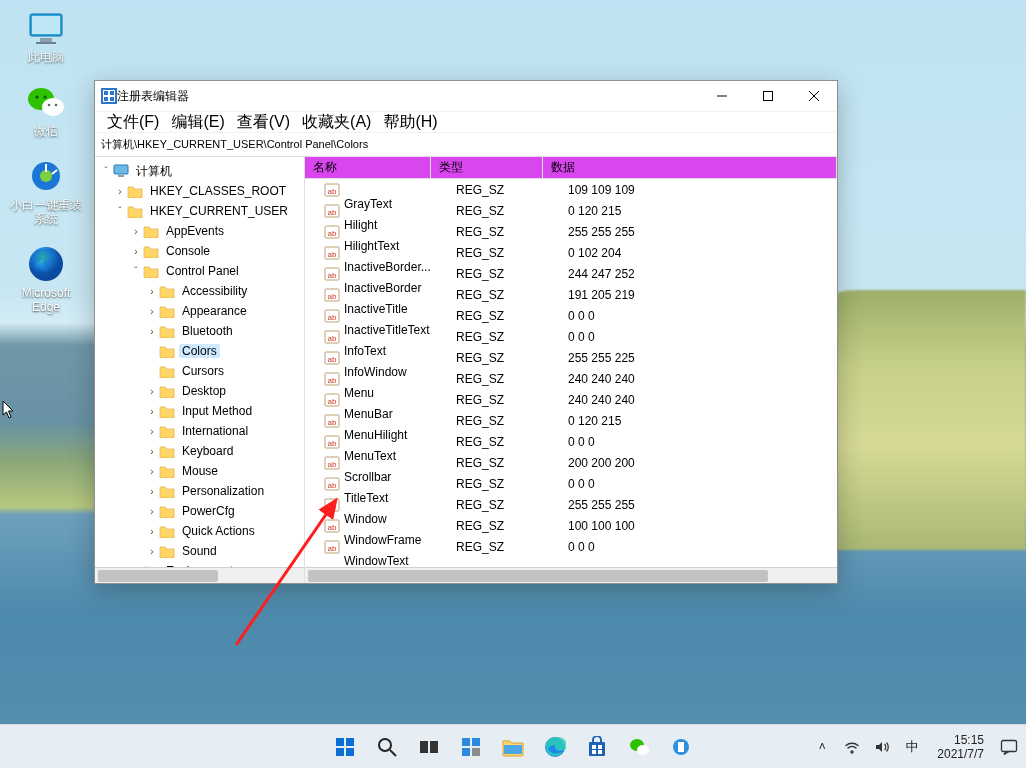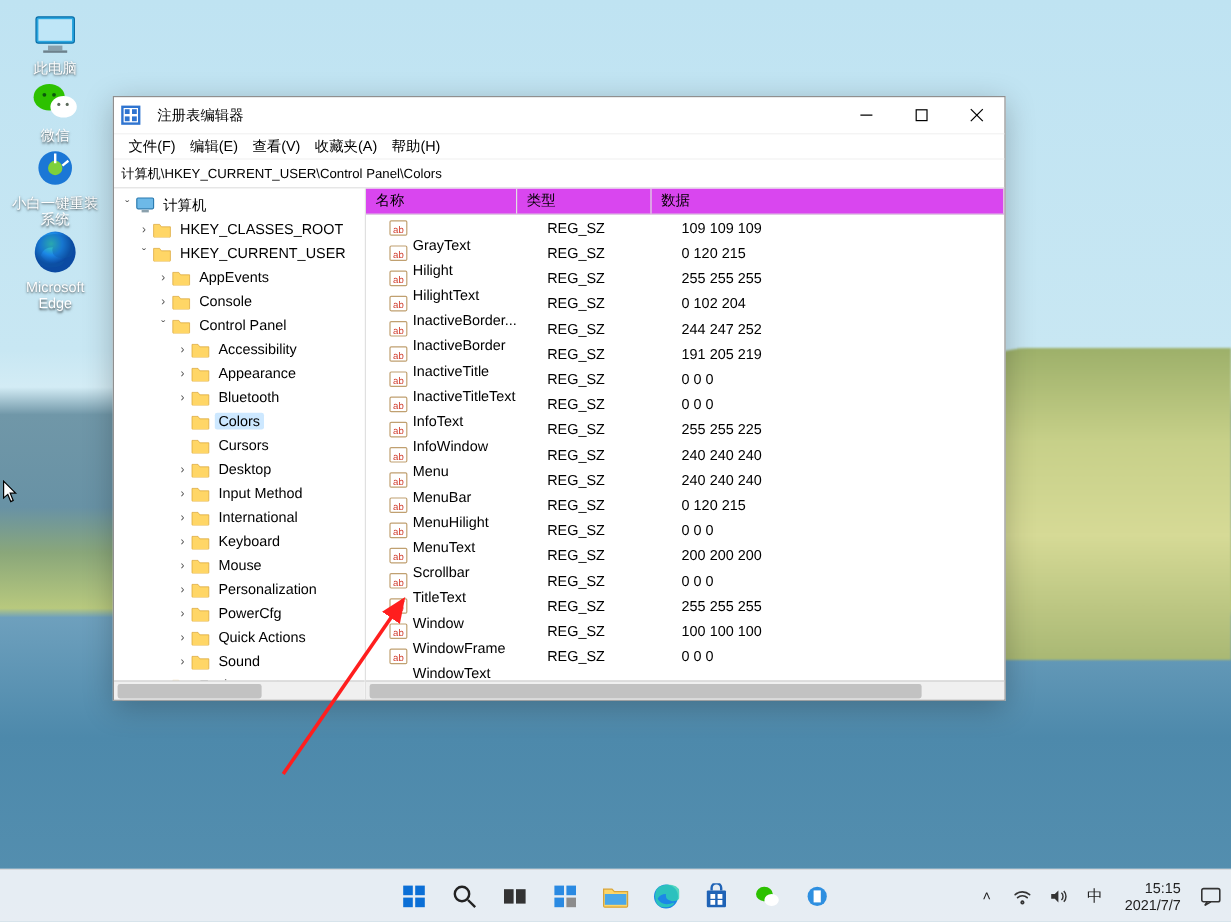--- a/index.html
+++ b/index.html
@@ -15,44 +15,44 @@
         #6ea0bd 67%, #4d89ab 80%, #5690b0 100%);
   }
   .grass-right {
     position:absolute; right:0; top:290px; width:260px; height:260px;
     background: linear-gradient(to bottom, #9db06a 0%, #c7d089 30%, #d6da96 60%, #a9b874 100%);
     border-top-left-radius: 90px 120px;
     filter: blur(1px);
   }
 
   
-  .desk-icons { position: absolute; top: 8px; left: 8px; display: flex; flex-direction: column; }
+  .desk-icons { position: absolute; top: 8px; left: 8px; display: flex; flex-direction: column; gap: 18px; }
   .desk-icon { width: 76px; display: flex; flex-direction: column; align-items: center; gap: 2px; color: #fff; font-size: 12px; text-shadow: 0 1px 2px rgba(0,0,0,.7); cursor: default; }
   .desk-icon .glyph { width: 44px; height: 40px; display:flex; align-items:center; justify-content:center; }
   .desk-icon span { text-align: center; line-height: 14px; }
 
   
   .fake-cursor { position:absolute; left:2px; top:400px; width:14px; height:20px; pointer-events:none; }
 
   
   .win {
     position: absolute; left: 94px; top: 80px; width: 744px; height: 504px;
     background: #fff; border: 1px solid #8f8f8f;
     box-shadow: 0 6px 24px rgba(0,0,0,.25);
     display: flex; flex-direction: column;
   }
   .titlebar { height: 30px; display: flex; align-items: center; padding-left: 6px; }
-  .titlebar .title { font-size: 12px; color: #000; display:flex; align-items:center; gap:14px;}
+  .titlebar .title { font-size: 12px; color: #000; display:flex; align-items:center; gap:0;}
   .titlebar .title .app-icon { width:16px; height:16px; background:#2f74d0; display:inline-block; position:relative; }
   .titlebar .title .app-icon::before { content:""; position:absolute; inset:2px; background:#fff; }
   .titlebar .title .app-icon::after  { content:""; position:absolute; left:3px; top:3px; width:4px; height:4px; background:#2f74d0; box-shadow: 6px 0 #2f74d0, 0 6px #2f74d0, 6px 6px #2f74d0; }
   .winbtns { margin-left: auto; display: flex; }
   .winbtn { width: 46px; height: 30px; display:flex; align-items:center; justify-content:center; font-size:12px;}
 
-  .menubar { height: 22px; border-top:1px solid #f2f2f2; border-bottom:1px solid #f2f2f2; display:flex; align-items:center; padding:0 6px; font-size:12px; gap:0; }
+  .menubar { height: 22px; border-top:1px solid #f2f2f2; border-bottom:1px solid #f2f2f2; display:flex; align-items:center; padding:0 6px; font-size:16px; gap:0; }
   .menubar .menu { padding: 2px 6px; }
 
   .addrbar { height: 24px; border-bottom:1px solid #e0e0e0; display:flex; align-items:center; padding:0 6px; font-size:12px; }
   .addrbar input { border:none; outline:none; width:100%; font-size:11px; font-family:inherit; }
 
   .body { flex:1; display:flex; min-height:0; }
   .tree-pane { width: 210px; border-right:1px solid #e0e0e0; overflow:hidden; display:flex; flex-direction:column; }
   .list-pane { flex:1; overflow:hidden; display:flex; flex-direction:column; }
 
   .pane-inner { flex:1; overflow:hidden; position:relative; }

